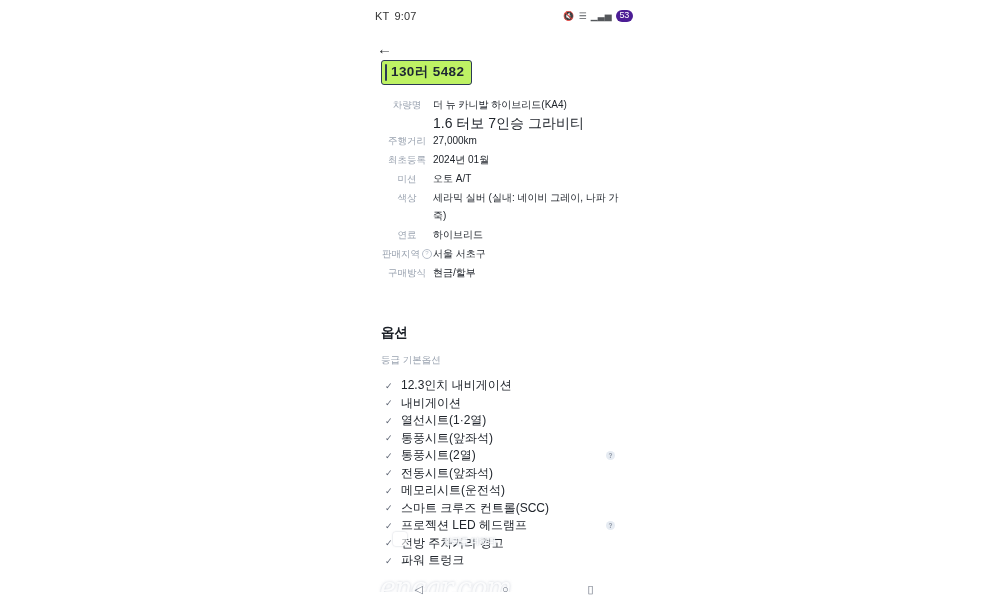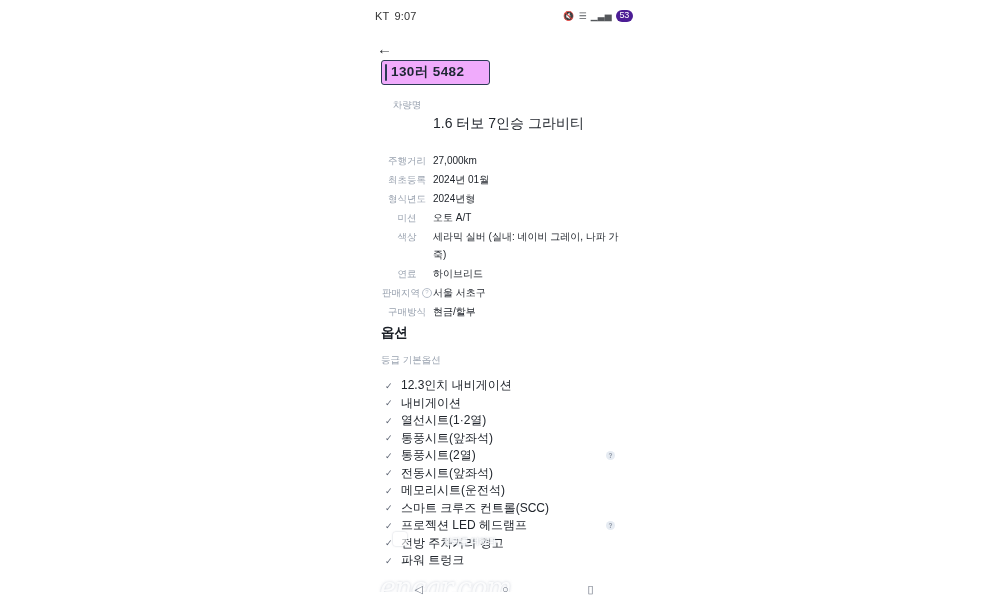--- a/index.html
+++ b/index.html
@@ -89,26 +89,26 @@
     position: absolute;
     left: 6px;
     top: 28px;
     display: flex;
     align-items: center;
   }
   .plate {
     position: relative;
     border: 1.6px solid #2b3a55;
     border-radius: 3px;
-    padding: 2px 25px 3px 9px;
+    padding: 2px 7px 3px 9px;
     font-size: 13.5px;
     font-weight: bold;
     color: #1d2633;
     letter-spacing: 0.4px;
-    background: #f0abfc;
+    background: #bef264;
   }
   .plate::before {
     content: "";
     position: absolute;
     left: 2.5px;
     top: 3px;
     bottom: 3px;
     width: 2.5px;
     background: #2b3a55;
     border-radius: 1px;
@@ -300,43 +300,38 @@
     <div class="plate-wrap">
       <div class="plate">130러 5482</div>
     </div>
 
     <div class="spec-table">
 
       <div class="spec-row">
         <div class="spec-label">
           <span>차량명</span>
         </div>
+        <div class="spec-value">더 뉴 카니발 하이브리드(KA4)</div>
       </div>
       <div class="spec-sub">1.6 터보 7인승 그라비티</div>
 
-      <div class="spec-row" style="margin-top:20px;">
+      <div class="spec-row" style="margin-top:0;">
         <div class="spec-label">
           <span>주행거리</span>
         </div>
         <div class="spec-value">27,000km</div>
       </div>
 
       <div class="spec-row">
         <div class="spec-label">
           <span>최초등록</span>
         </div>
         <div class="spec-value">2024년 01월</div>
       </div>
 
-      <div class="spec-row">
-        <div class="spec-label">
-          <span>형식년도</span>
-        </div>
-        <div class="spec-value">2024년형</div>
-      </div>
 
       <div class="spec-row">
         <div class="spec-label">
           <span>미션</span>
         </div>
         <div class="spec-value">오토 A/T</div>
       </div>
 
       <div class="spec-row">
         <div class="spec-label">

